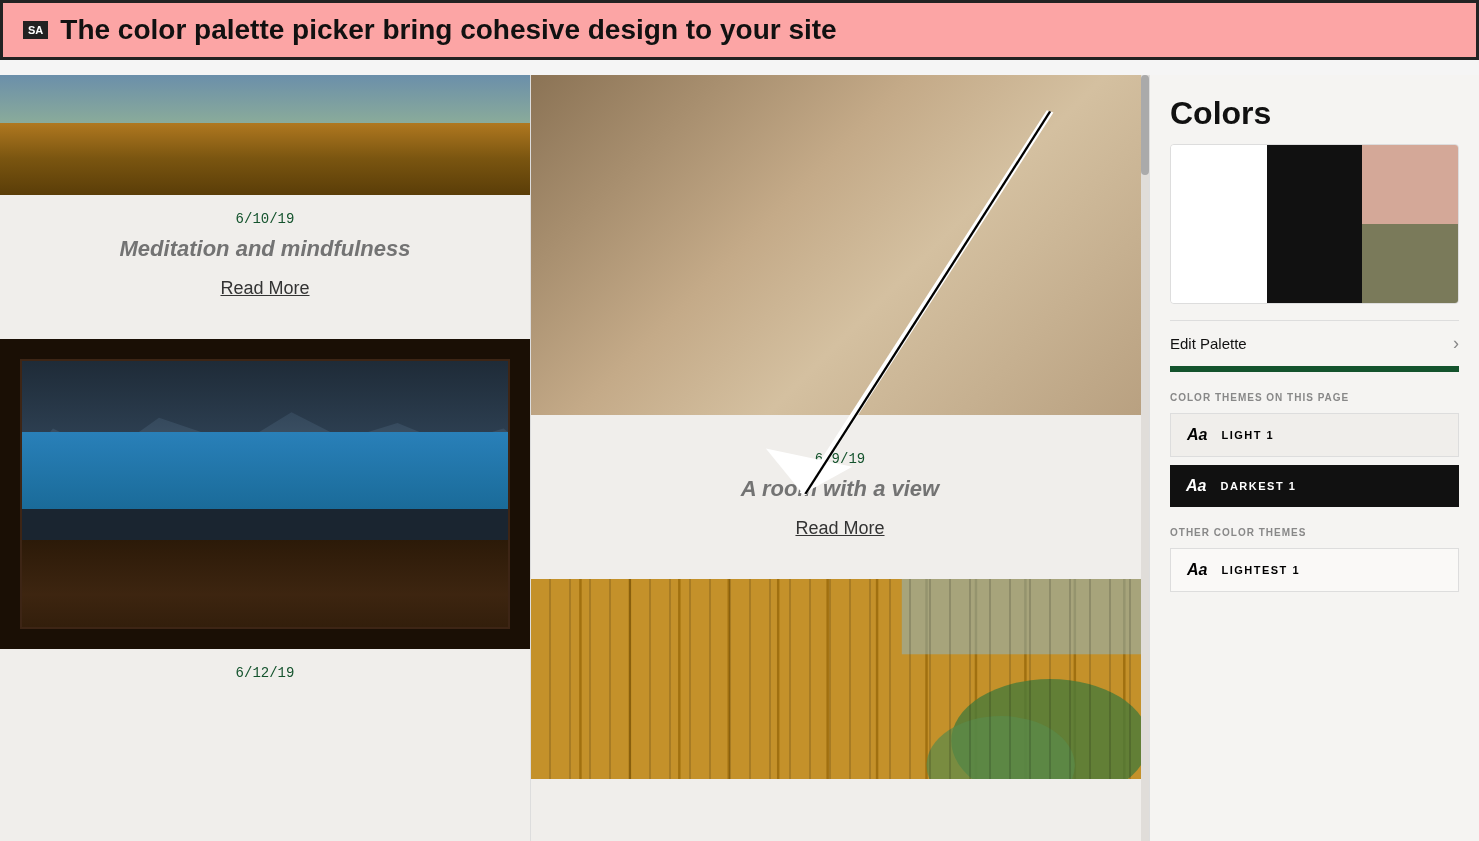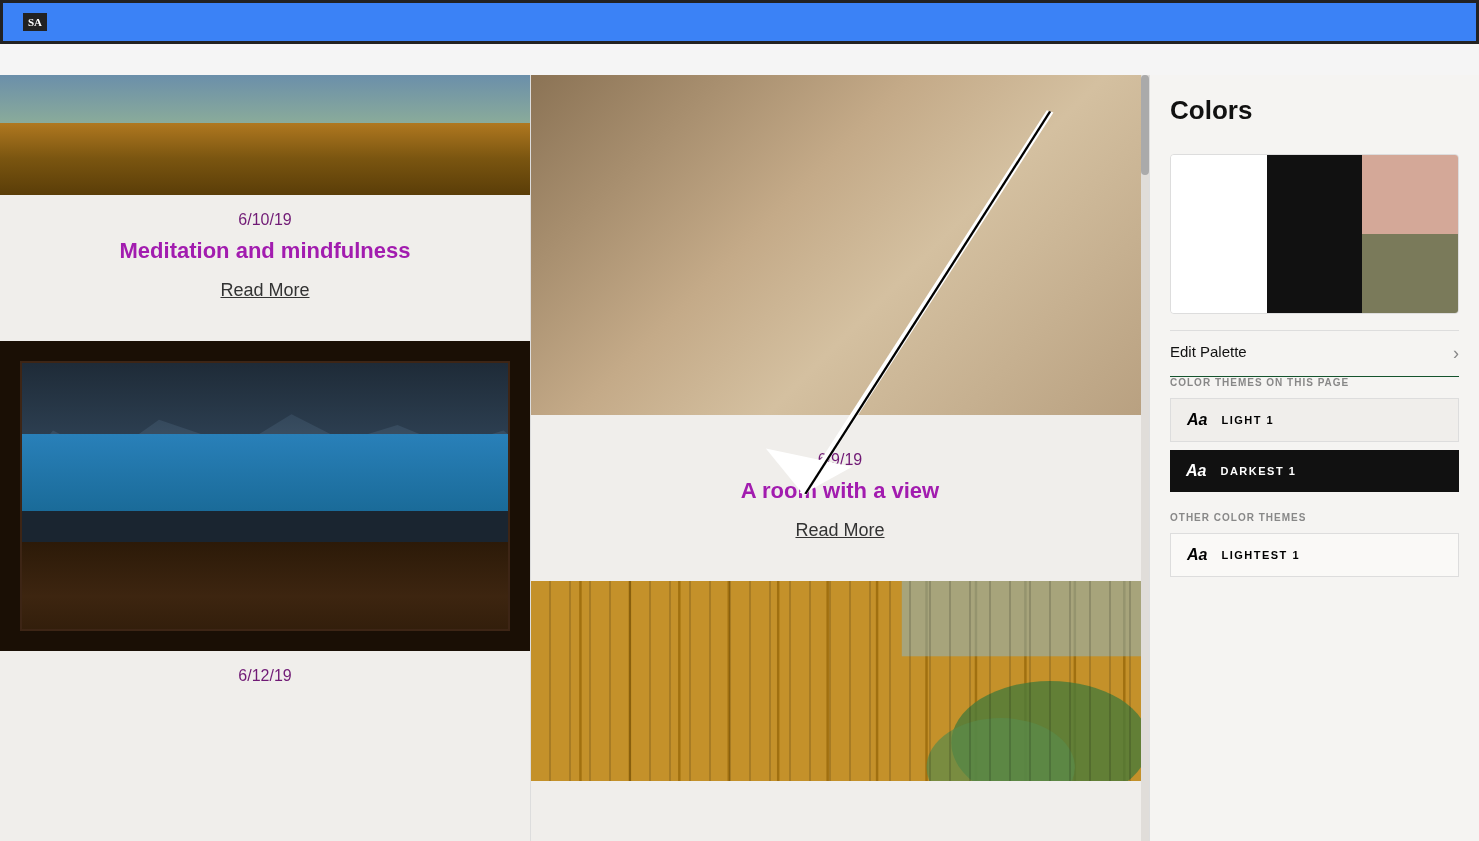--- a/index.html
+++ b/index.html
@@ -8,27 +8,26 @@
       background: #f5f5f5;
       overflow: hidden;
     }
 
     
     .annotation-banner {
       position: fixed;
       top: 0;
       left: 0;
       right: 0;
-      background: #3b82f6;
+      background: #fca5a5;
       border: 3px solid #222;
       z-index: 100;
       padding: 10px 20px;
       display: flex;
       align-items: center;
-      font-family: Liberation Serif, serif;
     }
     .annotation-banner .sa-badge {
       background: #222;
       color: white;
       font-size: 11px;
       font-weight: bold;
       padding: 3px 5px;
       margin-right: 12px;
       flex-shrink: 0;
     }
@@ -73,33 +72,35 @@
     }
 
     
     .blog-card {
       background: #f0eeeb;
       text-align: center;
       padding-bottom: 20px;
     }
 
     .post-date {
-      font-size: 16px;
-      color: #701a75;
+      font-size: 14px;
+      color: #14532d;
       margin-top: 16px;
       margin-bottom: 8px;
+      font-family: Liberation Mono, monospace;
     }
 
     .post-title {
       font-size: 22px;
       font-weight: 700;
-      color: #a21caf;
+      color: #737373;
       padding: 0 30px;
       margin-bottom: 14px;
       line-height: 1.3;
+      font-style: italic;
     }
 
     .read-more-link {
       display: inline-block;
       font-size: 18px;
       color: #333;
       text-decoration: underline;
       cursor: pointer;
       margin-bottom: 20px;
     }
@@ -117,24 +118,24 @@
       position: absolute;
       top: 0;
       width: 8px;
       height: 100px;
       background: #aaa;
       border-radius: 4px;
     }
 
     
     .panel-section-title {
-      font-size: 26px;
+      font-size: 32px;
       font-weight: 700;
       color: #111;
-      margin-bottom: 28px;
+      margin-bottom: 12px;
     }
 
     .color-palette-grid {
       display: grid;
       grid-template-columns: 1fr 1fr 1fr;
       grid-template-rows: 1fr 1fr;
       height: 160px;
       border-radius: 4px;
       overflow: hidden;
       margin-bottom: 16px;
@@ -146,25 +147,26 @@
     }
 
     .swatch-white { background: #ffffff; grid-row: 1 / 3; }
     .swatch-peach { background: #d4a898; }
     .swatch-olive { background: #7a7a5a; }
     .swatch-beige { background: #c8a882; }
     .swatch-black { background: #111111; grid-row: 1 / 3; }
 
     .edit-palette-row {
       display: flex;
-      align-items: flex-start;
+      align-items: center;
       justify-content: space-between;
       padding: 12px 0;
       border-top: 1px solid #ddd;
-      border-bottom: 1px solid #14532d;
+      border-bottom: 6px solid #14532d;
+      margin-bottom: 20px;
       cursor: pointer;
     }
 
     .edit-palette-label {
       font-size: 15px;
       color: #111;
     }
 
     .chevron-right {
       font-size: 18px;
@@ -367,20 +369,21 @@
       top: 0; left: 0; right: 0;
       height: 40%;
       background: linear-gradient(180deg, #6b8faa 0%, #8aab9a 100%);
     }
   </style>
 </head>
 <body>
 
 <div class="annotation-banner">
   <span class="sa-badge">SA</span>
+  <h1>The color palette picker bring cohesive design to your site</h1>
 </div>
 
 <div class="main-layout">
 
   <div class="left-column">
 
     <div class="blog-card">
       <div class="meadow-scene"></div>
       <p class="post-date">6/10/19</p>
       <h2 class="post-title">Meditation and mindfulness</h2>

